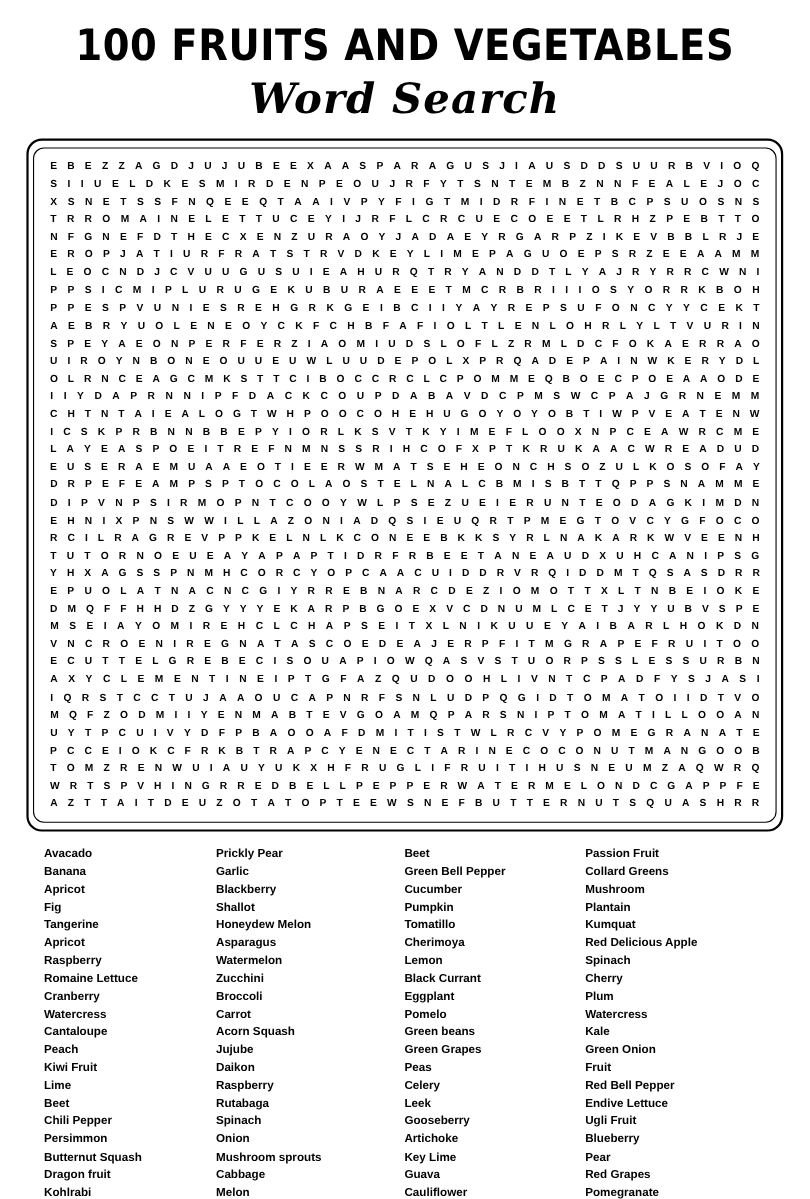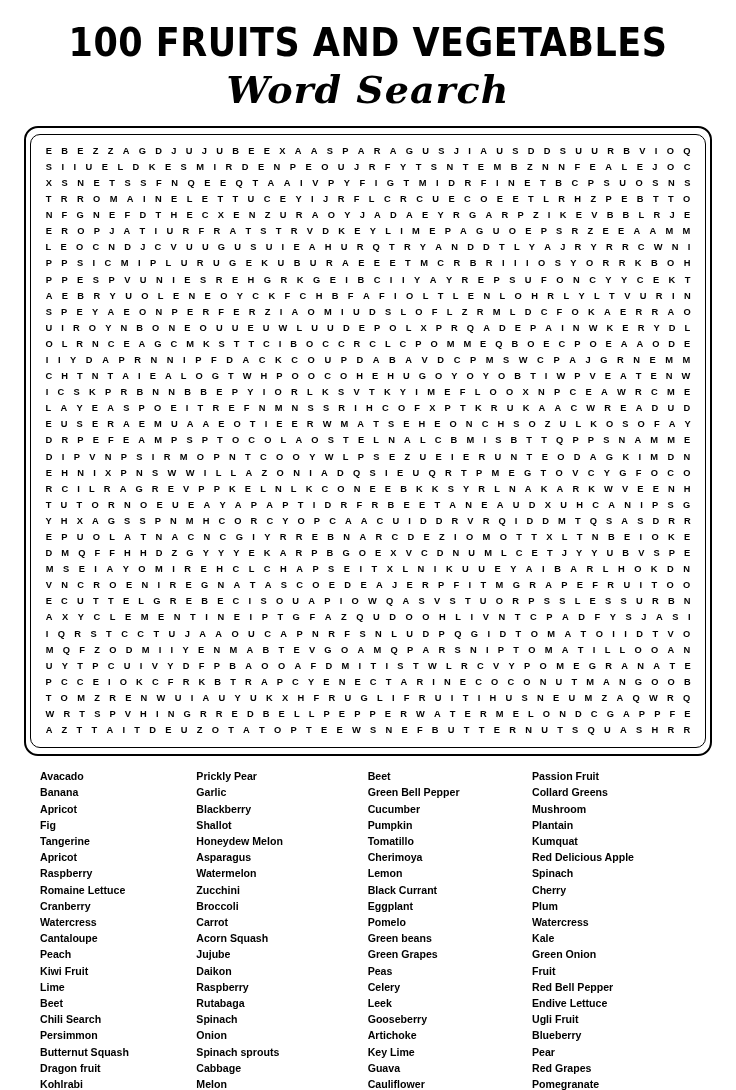--- a/index.html
+++ b/index.html
@@ -1755,21 +1755,21 @@
         <div class="wl-item">Apricot</div>
         <div class="wl-item">Raspberry</div>
         <div class="wl-item">Romaine Lettuce</div>
         <div class="wl-item">Cranberry</div>
         <div class="wl-item">Watercress</div>
         <div class="wl-item">Cantaloupe</div>
         <div class="wl-item">Peach</div>
         <div class="wl-item">Kiwi Fruit</div>
         <div class="wl-item">Lime</div>
         <div class="wl-item">Beet</div>
-        <div class="wl-item">Chili Search</div>
+        <div class="wl-item">Chili Pepper</div>
         <div class="wl-item">Persimmon</div>
         <div class="wl-item">Butternut Squash</div>
         <div class="wl-item">Dragon fruit</div>
         <div class="wl-item">Kohlrabi</div>
         <div class="wl-item">Nectarine</div>
       </div>
     <div class="wl-col c2" id="wl-col-2">
         <div class="wl-item">Prickly Pear</div>
         <div class="wl-item">Garlic</div>
         <div class="wl-item">Blackberry</div>
@@ -1780,21 +1780,21 @@
         <div class="wl-item">Zucchini</div>
         <div class="wl-item">Broccoli</div>
         <div class="wl-item">Carrot</div>
         <div class="wl-item">Acorn Squash</div>
         <div class="wl-item">Jujube</div>
         <div class="wl-item">Daikon</div>
         <div class="wl-item">Raspberry</div>
         <div class="wl-item">Rutabaga</div>
         <div class="wl-item">Spinach</div>
         <div class="wl-item">Onion</div>
-        <div class="wl-item">Spinach sprouts</div>
+        <div class="wl-item">Mushroom sprouts</div>
         <div class="wl-item">Cabbage</div>
         <div class="wl-item">Melon</div>
         <div class="wl-item">Mandarin Orange</div>
       </div>
     <div class="wl-col c3" id="wl-col-3">
         <div class="wl-item">Beet</div>
         <div class="wl-item">Green Bell Pepper</div>
         <div class="wl-item">Cucumber</div>
         <div class="wl-item">Pumpkin</div>
         <div class="wl-item">Tomatillo</div>

